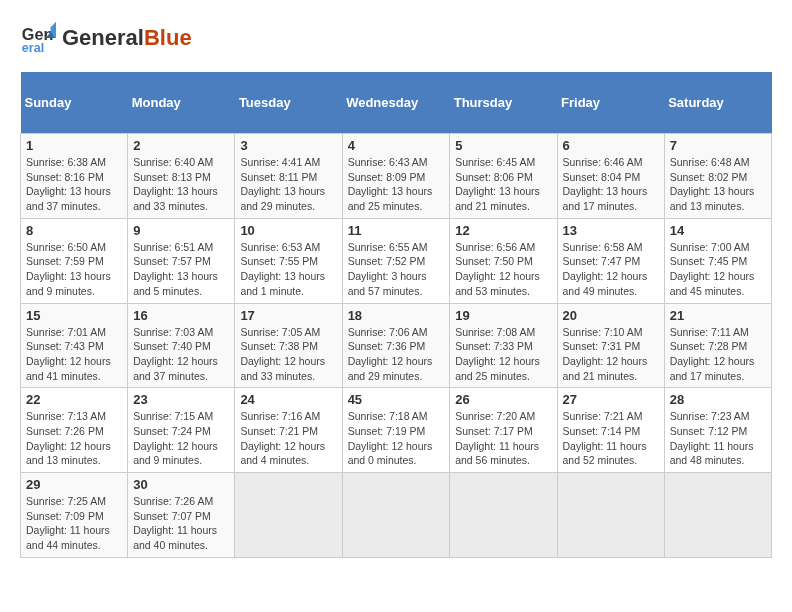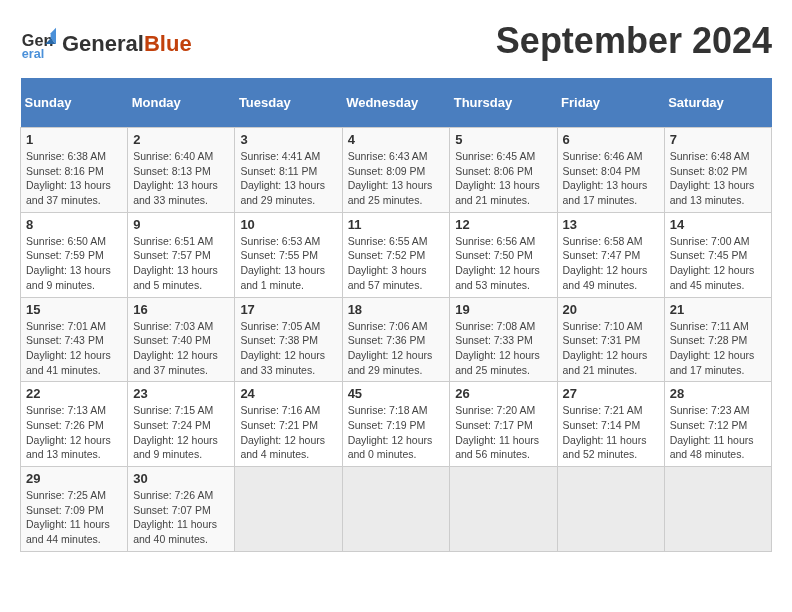--- a/index.html
+++ b/index.html
@@ -38,21 +38,21 @@
       color: #555;
     }
     table {
       width: 100%;
       border-collapse: collapse;
       font-size: 11px;
     }
     thead tr th {
       background-color: #4a7ebf;
       color: #fff;
-      padding: 17px 4px;
+      padding: 23px 4px;
       text-align: left;
       font-size: 13px;
       font-weight: bold;
     }
     tbody tr td {
       border: 1px solid #ccc;
       vertical-align: top;
       padding: 4px 5px;
       width: 108px;
       min-height: 80px;
@@ -92,21 +92,20 @@
       <text x="2" y="22" font-size="18" font-weight="bold" fill="#333">Gen</text>
       <text x="2" y="36" font-size="14" font-weight="bold" fill="#4a90d9">eral</text>
       <polygon points="34,8 40,2 40,20 34,14" fill="#4a90d9"></polygon>
       <polygon points="34,14 40,20 28,20" fill="#2a6aaa"></polygon>
     </svg>
     <div>
       <span style="font-size:22px;font-weight:bold;color:#333;">General</span><span style="font-size:22px;font-weight:bold;color:#c2410c;">Blue</span>
     </div>
   </div>
   <div class="title-area">
-    <div class="main-title">September 2024</div>
   </div>
 </div>
 
 <table>
   <thead>
     <tr>
       <th>Sunday</th>
       <th>Monday</th>
       <th>Tuesday</th>
       <th>Wednesday</th>

